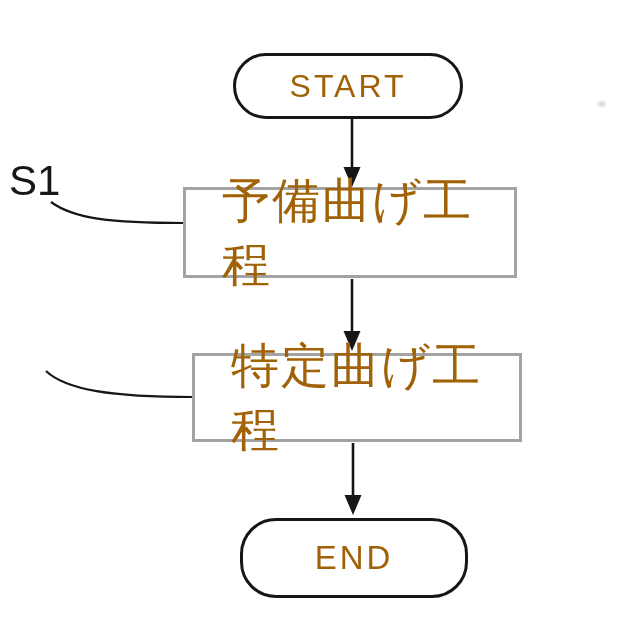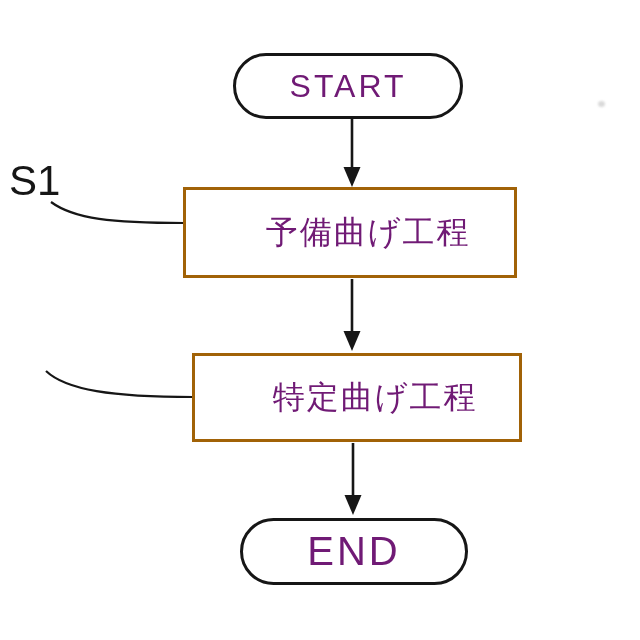--- a/index.html
+++ b/index.html
@@ -14,52 +14,52 @@
     height: 640px;
     background: #ffffff;
     overflow: hidden;
   }
   .node {
     position: absolute;
     box-sizing: border-box;
     display: flex;
     align-items: center;
     justify-content: center;
-    color: #701a75;
+    color: #a16207;
     background: #ffffff;
   }
   .terminator {
     border: 3px solid #161616;
     border-radius: 36px;
     font-size: 32px;
     letter-spacing: 3px;
   }
   #start-node {
     left: 233px; top: 53px;
     width: 230px; height: 66px;
   }
   #end-node {
     left: 240px; top: 518px;
-    width: 228px; height: 67px;
-    font-size: 40px;
+    width: 228px; height: 80px;
+    font-size: 33px;
   }
   .process {
-    border: 3px solid #a16207;
-    font-size: 32px;
+    border: 3px solid #a3a3a3;
+    font-size: 48px;
     letter-spacing: 2px;
     font-weight: 500;
     padding-left: 36px;
   }
   #step1-node {
     left: 183px; top: 187px;
     width: 334px; height: 91px;
   }
   #step2-node {
     left: 192px; top: 353px;
-    width: 330px; height: 89px; text-align: right;
+    width: 330px; height: 89px;
   }
   .step-id {
     position: absolute;
     font-size: 42px;
     color: #161616;
     line-height: 1;
     margin-top: 12px;
   }
   #step1-id { left: 9px;  top: 148px; }
   #step2-id { left: 16px; top: 329px; }

